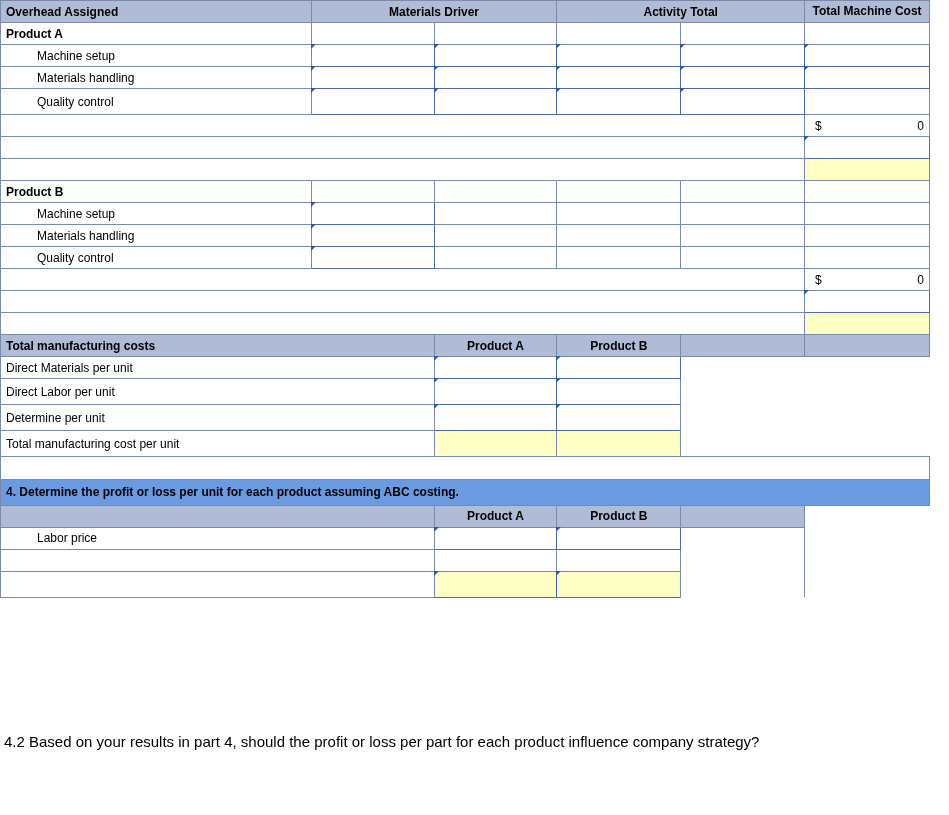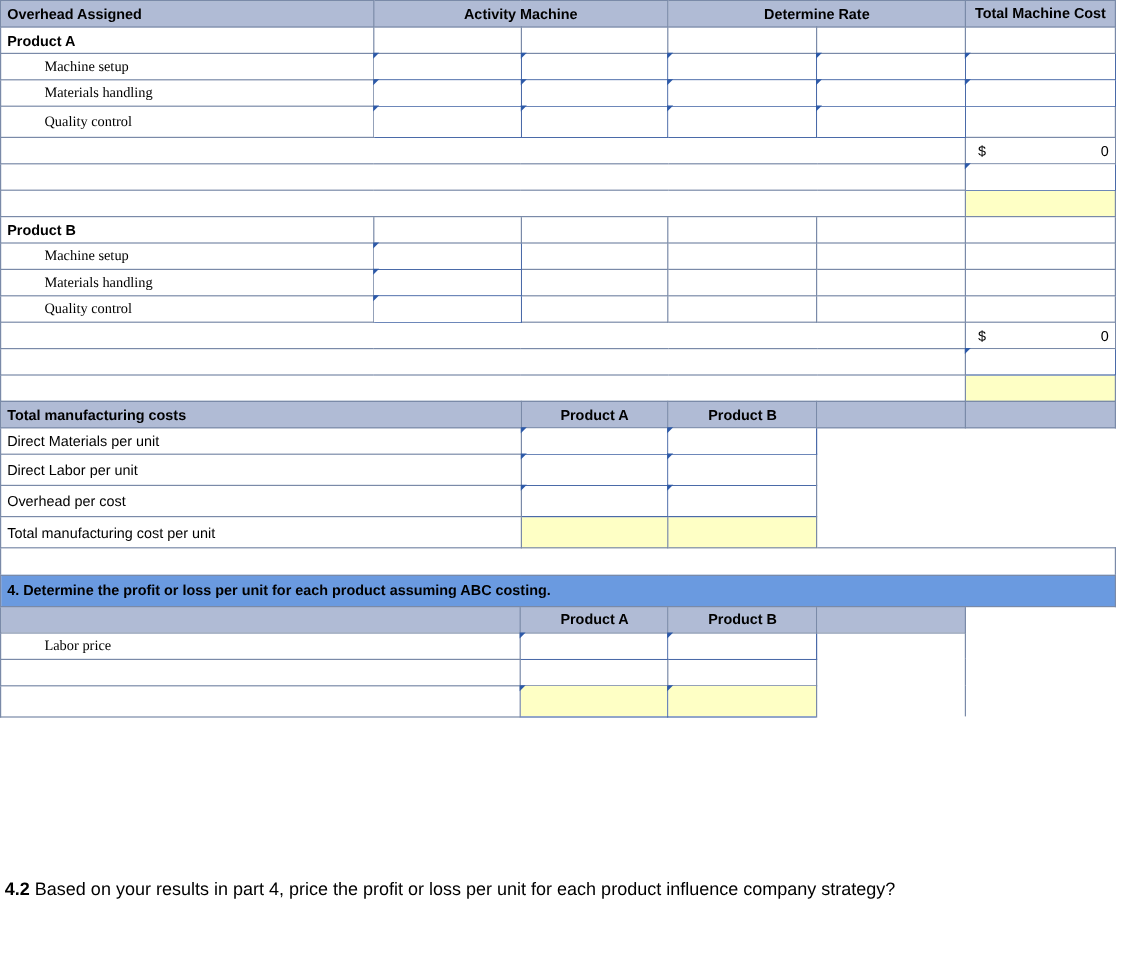--- a/index.html
+++ b/index.html
@@ -39,21 +39,21 @@
   .section-blue {
     background: #6a9ae0;
     font-weight: bold;
     text-align: left;
     padding-left: 5px;
   }
   .bold-left {
     font-weight: bold;
     text-align: left;
   }
-  .indent1 { padding-left: 36px; font-family: Liberation Serif, serif; }
+  .indent1 { padding-left: 36px; }
   .input-cell {
     border: 1.5px solid #4a6aa8;
     position: relative;
     background: #fff;
   }
   .input-cell::before {
     content: "";
     position: absolute;
     top: -1px;
     left: -1px;
@@ -64,41 +64,41 @@
   }
   .yellow { background: #feffc5; }
   .dollar-cell { position: relative; }
   .dollar-cell .sym { position: absolute; left: 10px; }
   .dollar-cell .val { float: right; }
   .q42 {
     font-family: Arial, sans-serif;
     font-size: 15px;
     margin: 135px 0 0 4px;
   }
-  .q42 b { font-weight: bold; }
+  .q42 b { font-weight: normal; }
   .whitecell { background:#fff; border:1px solid #7a8aa8; }
   .tall { height: 26px; }
 </style>
 </head>
 <body>
 
 <table>
 <colgroup>
   <col style="width:311px">
   <col style="width:123px">
   <col style="width:123px">
   <col style="width:124px">
   <col style="width:124px">
   <col style="width:125px">
 </colgroup>
 <tbody>
       <tr>
   <th class="hdr-left">Overhead Assigned</th>
-  <th class="hdr" colspan="2">Activity Machine</th>
-  <th class="hdr" colspan="2">Determine Rate</th>
+  <th class="hdr" colspan="2">Materials Driver</th>
+  <th class="hdr" colspan="2">Activity Total</th>
   <th class="hdr" style="line-height:1.1">Total Machine Cost</th>
 </tr>
 
 <tr>
   <td class="bold-left">Product A</td>
   <td></td>
         <td></td>
         <td></td>
         <td></td>
         <td></td>
@@ -215,21 +215,21 @@
   <td class="input-cell"></td>
   <td style="border:none;border-left:1px solid #7a8aa8" rowspan="4"></td>
   <td style="border:none" rowspan="4"></td>
 </tr>
 <tr class="tall">
   <td>Direct Labor per unit</td>
   <td class="input-cell"></td>
   <td class="input-cell"></td>
 </tr>
 <tr class="tall">
-  <td>Overhead per cost</td>
+  <td>Determine per unit</td>
   <td class="input-cell"></td>
   <td class="input-cell"></td>
 </tr>
 <tr class="tall">
   <td>Total manufacturing cost per unit</td>
   <td class="yellow"></td>
   <td class="yellow"></td>
 </tr>
 <tr style="height:18px;">
   <td colspan="5" style="border-left:1px solid #7a8aa8;border-right:1px solid #7a8aa8;border-top:1px solid #7a8aa8;border-bottom:none;"></td>
@@ -269,14 +269,14 @@
 </tr>
 <tr class="tall">
   <td></td>
   <td class="yellow input-cell"></td>
   <td class="yellow input-cell"></td>
 </tr>
 </tbody>
   </table>
 
 <div class="q42">
-  <b>4.2</b><span> Based on your results in part 4, price the profit or loss per unit for each product influence company strategy?</span>
+  <b>4.2</b><span> Based on your results in part 4, should the profit or loss per part for each product influence company strategy?</span>
 </div>
 
 </body></html>

